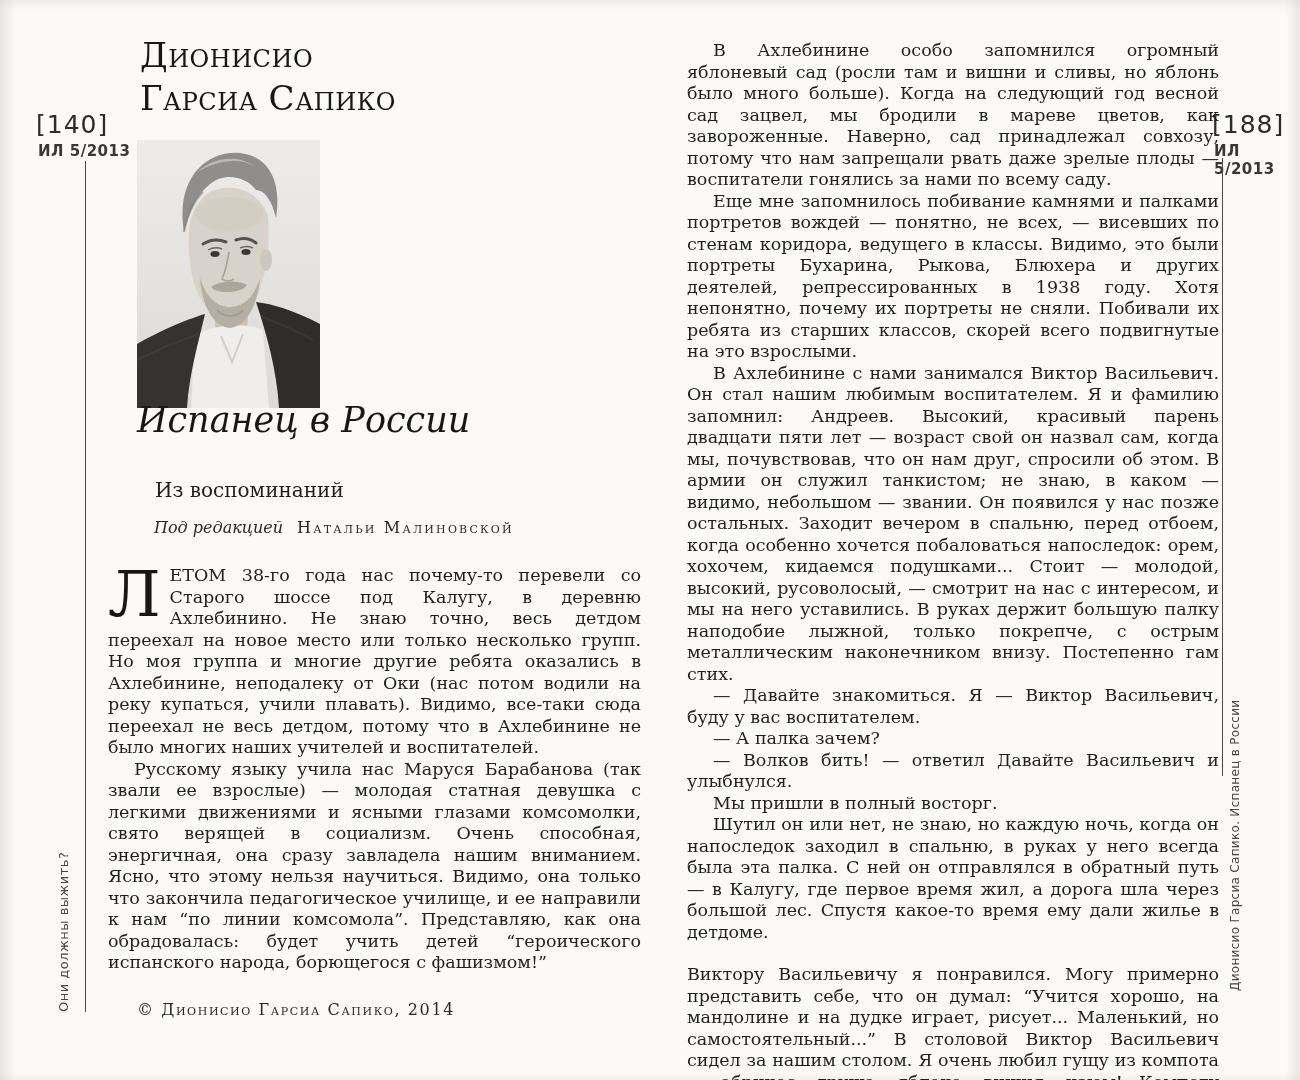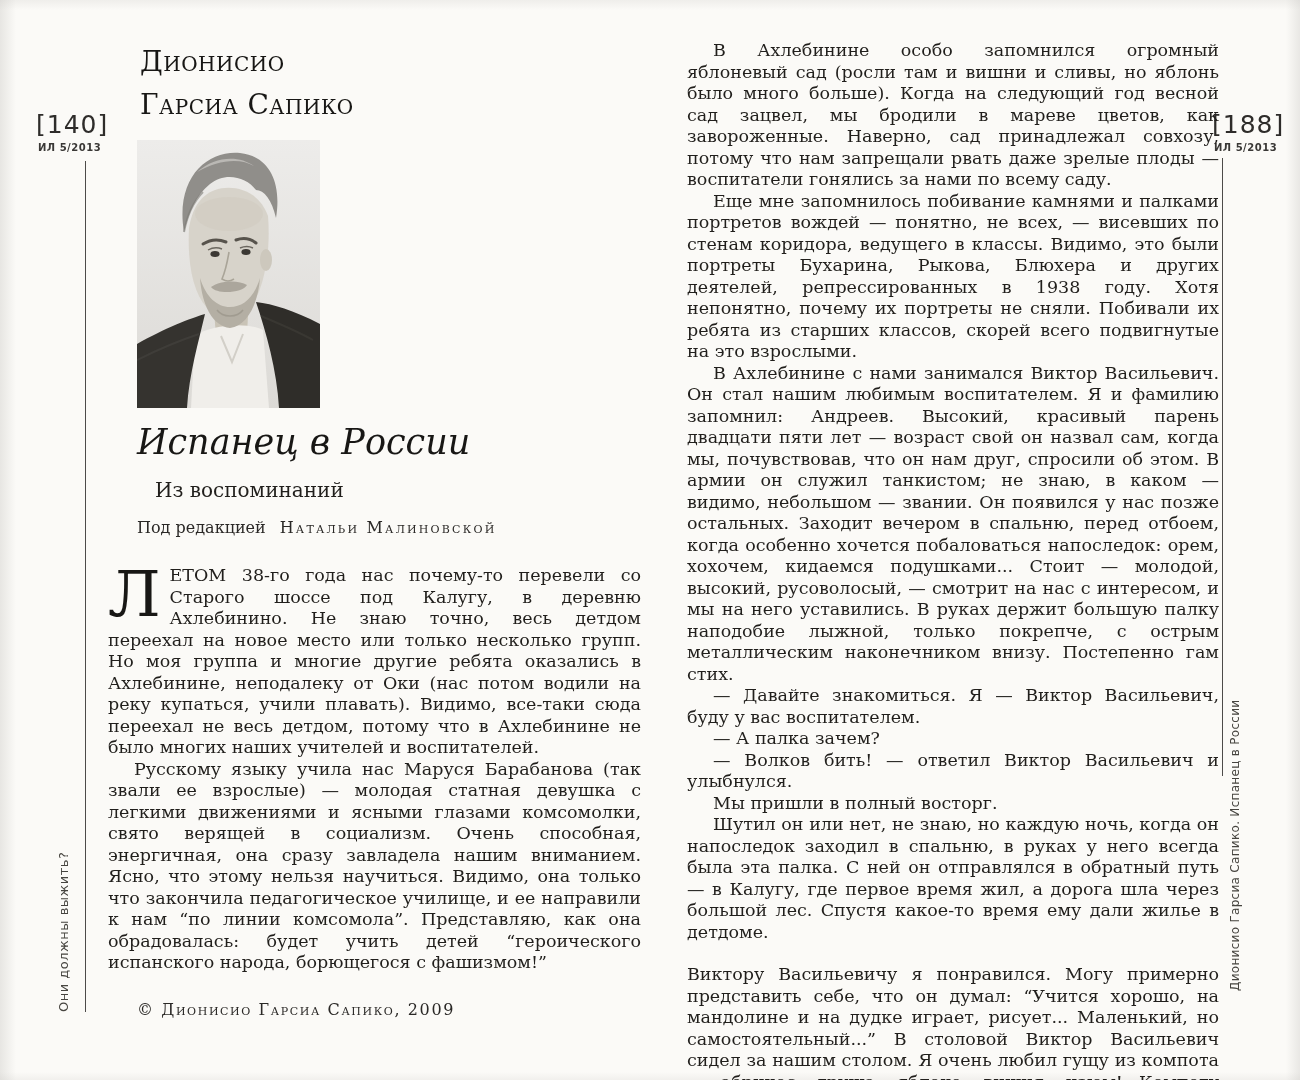--- a/index.html
+++ b/index.html
@@ -7,33 +7,33 @@
           font-family:"DejaVu Serif", serif;color:#211f1c;}
   .abs{position:absolute;}
   
   .edge-left{left:0;top:0;width:16px;height:1080px;background:linear-gradient(90deg,rgba(185,183,179,.30),rgba(185,183,179,0));}
   .edge-right{right:0;top:0;width:14px;height:1080px;background:linear-gradient(270deg,rgba(185,183,179,.28),rgba(185,183,179,0));}
   .edge-top{left:0;top:0;width:100%;height:10px;background:linear-gradient(rgba(196,194,190,.22),rgba(196,194,190,0));}
   .edge-bottom{left:0;bottom:0;width:100%;height:8px;background:linear-gradient(0deg,rgba(196,194,190,.18),rgba(196,194,190,0));}
 
   
   .pagenum{font-family:"DejaVu Sans", sans-serif;font-size:25px;font-weight:500;color:#2e2c2a;letter-spacing:1px;}
-  .jmark{font-family:"DejaVu Sans", sans-serif;font-size:10px;font-weight:bold;color:#3a3836;letter-spacing:.5px;}
+  .jmark{font-family:"DejaVu Sans", sans-serif;font-size:15px;font-weight:bold;color:#3a3836;letter-spacing:.5px;}
   .vrule{width:1px;background:#4d4b49;}
   .vtext{writing-mode:vertical-rl;transform:rotate(180deg);white-space:nowrap;
          font-family:"DejaVu Sans", sans-serif;color:#46443f;}
   .vtext-left{font-size:13px;letter-spacing:.5px;}
   .vtext-right{font-size:12px;letter-spacing:.3px;}
 
   
-  .author-title{font-size:28px;line-height:43px;font-variant:small-caps;letter-spacing:1px;color:#181715;margin-top:6px;}
+  .author-title{font-size:34px;line-height:43px;font-variant:small-caps;letter-spacing:1px;color:#181715;}
   .essay-title{font-size:35px;font-style:italic;color:#181715;}
   .subtitle{font-size:20px;color:#211f1c;}
   .byline{font-size:16px;color:#2a2826;}
-  .byline .lbl{margin-right:14px;}
+  .byline .lbl{font-style:italic;margin-right:14px;margin-left:17px;}
   .byline .name{font-variant:small-caps;letter-spacing:2.2px;}
 
   
   .bodycol{font-size:17.5px;line-height:21.5px;text-align:justify;}
   .bodycol p{margin:0;}
   .ind{text-indent:26px;}
   .gap{margin-top:21px !important;}
   .dropcap{float:left;font-size:63px;line-height:50px;padding:5px 9px 0 0;color:#181715;}
   .smallcapword{letter-spacing:.5px;}
 
@@ -99,48 +99,48 @@
         <path d="M103,108 q7,-3 13,0" fill="none" stroke="#6b675f" stroke-width="1.4"></path>
 
         <path d="M92,112 C90,124 88,132 85,139 q6,4 12,0" fill="none" stroke="#a9a498" stroke-width="1.6"></path>
 
         <path d="M74,147 C84,140 102,140 110,145 C106,153 80,155 74,147 Z" fill="#aba69c"></path>
         <path d="M63,138 C65,166 76,186 93,188 C110,186 121,164 123,138 C117,158 106,167 93,167 C80,167 69,157 63,138 Z" fill="#b4afa4"></path>
         <path d="M80,170 C86,178 100,178 106,170" fill="none" stroke="#9b968b" stroke-width="1.5" opacity=".8"></path>
       </svg>
     </div>
 
-    <div class="abs essay-title" style="left:137px;top:422px;">Испанец в России</div>
+    <div class="abs essay-title" style="left:137px;top:400px;">Испанец в России</div>
     <div class="abs subtitle" style="left:129px;top:478px;margin-left:26px;">Из воспоминаний</div>
 
     <div class="abs byline" style="left:137px;top:518px;">
       <span class="lbl">Под редакцией</span><span class="name">Натальи Малиновской</span>
     </div>
 
     <div class="abs bodycol" style="left:108px;top:565px;width:533px;">
       <p><span class="dropcap">Л</span><span>ЕТОМ 38-го года нас почему-то перевели со Старого шоссе под Калугу, в деревню Ахлебинино. Не знаю точно, весь детдом переехал на новое место или только несколько групп. Но моя группа и многие другие ребята оказались в Ахлебинине, неподалеку от Оки (нас потом водили на реку купаться, учили плавать). Видимо, все-таки сюда переехал не весь детдом, потому что в Ахлебинине не было многих наших учителей и воспитателей.</span></p>
       <p class="ind">Русскому языку учила нас Маруся Барабанова (так звали ее взрослые) — молодая статная девушка с легкими движениями и ясными глазами комсомолки, свято верящей в социализм. Очень способная, энергичная, она сразу завладела нашим вниманием. Ясно, что этому нельзя научиться. Видимо, она только что закончила педагогическое училище, и ее направили к нам “по линии комсомола”. Представляю, как она обрадовалась: будет учить детей “героического испанского народа, борющегося с фашизмом!”</p>
     </div>
 
-    <div class="abs copyright" style="left:137px;top:1000px;">© Дионисио Гарсиа Сапико, 2009</div>
+    <div class="abs copyright" style="left:137px;top:1000px;">© Дионисио Гарсиа Сапико, 2014</div>
   </div>
 
   <div class="abs" style="left:650px;top:0;width:650px;height:1080px;">
 
     <div class="abs pagenum" style="left:562px;top:110px;">[188]</div>
     <div class="abs jmark" style="left:564px;top:142px;">ИЛ 5/2013</div>
     <div class="abs vrule" style="left:572px;top:158px;height:618px;"></div>
     <div class="abs vtext vtext-right" style="left:578px;top:753px;height:238px;">Дионисио Гарсиа Сапико. Испанец в России</div>
 
     <div class="abs bodycol" style="left:37px;top:40px;width:532px;">
       <p class="ind">В Ахлебинине особо запомнился огромный яблоневый сад (росли там и вишни и сливы, но яблонь было много больше). Когда на следующий год весной сад зацвел, мы бродили в мареве цветов, как завороженные. Наверно, сад принадлежал совхозу, потому что нам запрещали рвать даже зрелые плоды — воспитатели гонялись за нами по всему саду.</p>
       <p class="ind">Еще мне запомнилось побивание камнями и палками портретов вождей — понятно, не всех, — висевших по стенам коридора, ведущего в классы. Видимо, это были портреты Бухарина, Рыкова, Блюхера и других деятелей, репрессированных в 1938 году. Хотя непонятно, почему их портреты не сняли. Побивали их ребята из старших классов, скорей всего подвигнутые на это взрослыми.</p>
       <p class="ind">В Ахлебинине с нами занимался Виктор Васильевич. Он стал нашим любимым воспитателем. Я и фамилию запомнил: Андреев. Высокий, красивый парень двадцати пяти лет — возраст свой он назвал сам, когда мы, почувствовав, что он нам друг, спросили об этом. В армии он служил танкистом; не знаю, в каком — видимо, небольшом — звании. Он появился у нас позже остальных. Заходит вечером в спальню, перед отбоем, когда особенно хочется побаловаться напоследок: орем, хохочем, кидаемся подушками... Стоит — молодой, высокий, русоволосый, — смотрит на нас с интересом, и мы на него уставились. В руках держит большую палку наподобие лыжной, только покрепче, с острым металлическим наконечником внизу. Постепенно гам стих.</p>
       <p class="ind">— Давайте знакомиться. Я — Виктор Васильевич, буду у вас воспитателем.</p>
       <p class="ind">— А палка зачем?</p>
-      <p class="ind">— Волков бить! — ответил Виктор Васильевич и улыбнулся.</p>
+      <p class="ind">— Волков бить! — ответил Давайте Васильевич и улыбнулся.</p>
       <p class="ind">Мы пришли в полный восторг.</p>
       <p class="ind">Шутил он или нет, не знаю, но каждую ночь, когда он напоследок заходил в спальню, в руках у него всегда была эта палка. С ней он отправлялся в обратный путь — в Калугу, где первое время жил, а дорога шла через большой лес. Спустя какое-то время ему дали жилье в детдоме.</p>
       <p class="gap">Виктору Васильевичу я понравился. Могу примерно представить себе, что он думал: “Учится хорошо, на мандолине и на дудке играет, рисует... Маленький, но самостоятельный...” В столовой Виктор Васильевич сидел за нашим столом. Я очень любил гущу из компота — абрикос, груша, яблоко, вишня, изюм! Компоту можно было просить добавки — я и просил, гущу съедал, а жидкость оставлял. Виктор Васильевич это заметил и с явным удовольствием стал отдавать мне свою гущу. Бы-</p>
     </div>
   </div>
 
 </div>
 
 </body></html>

